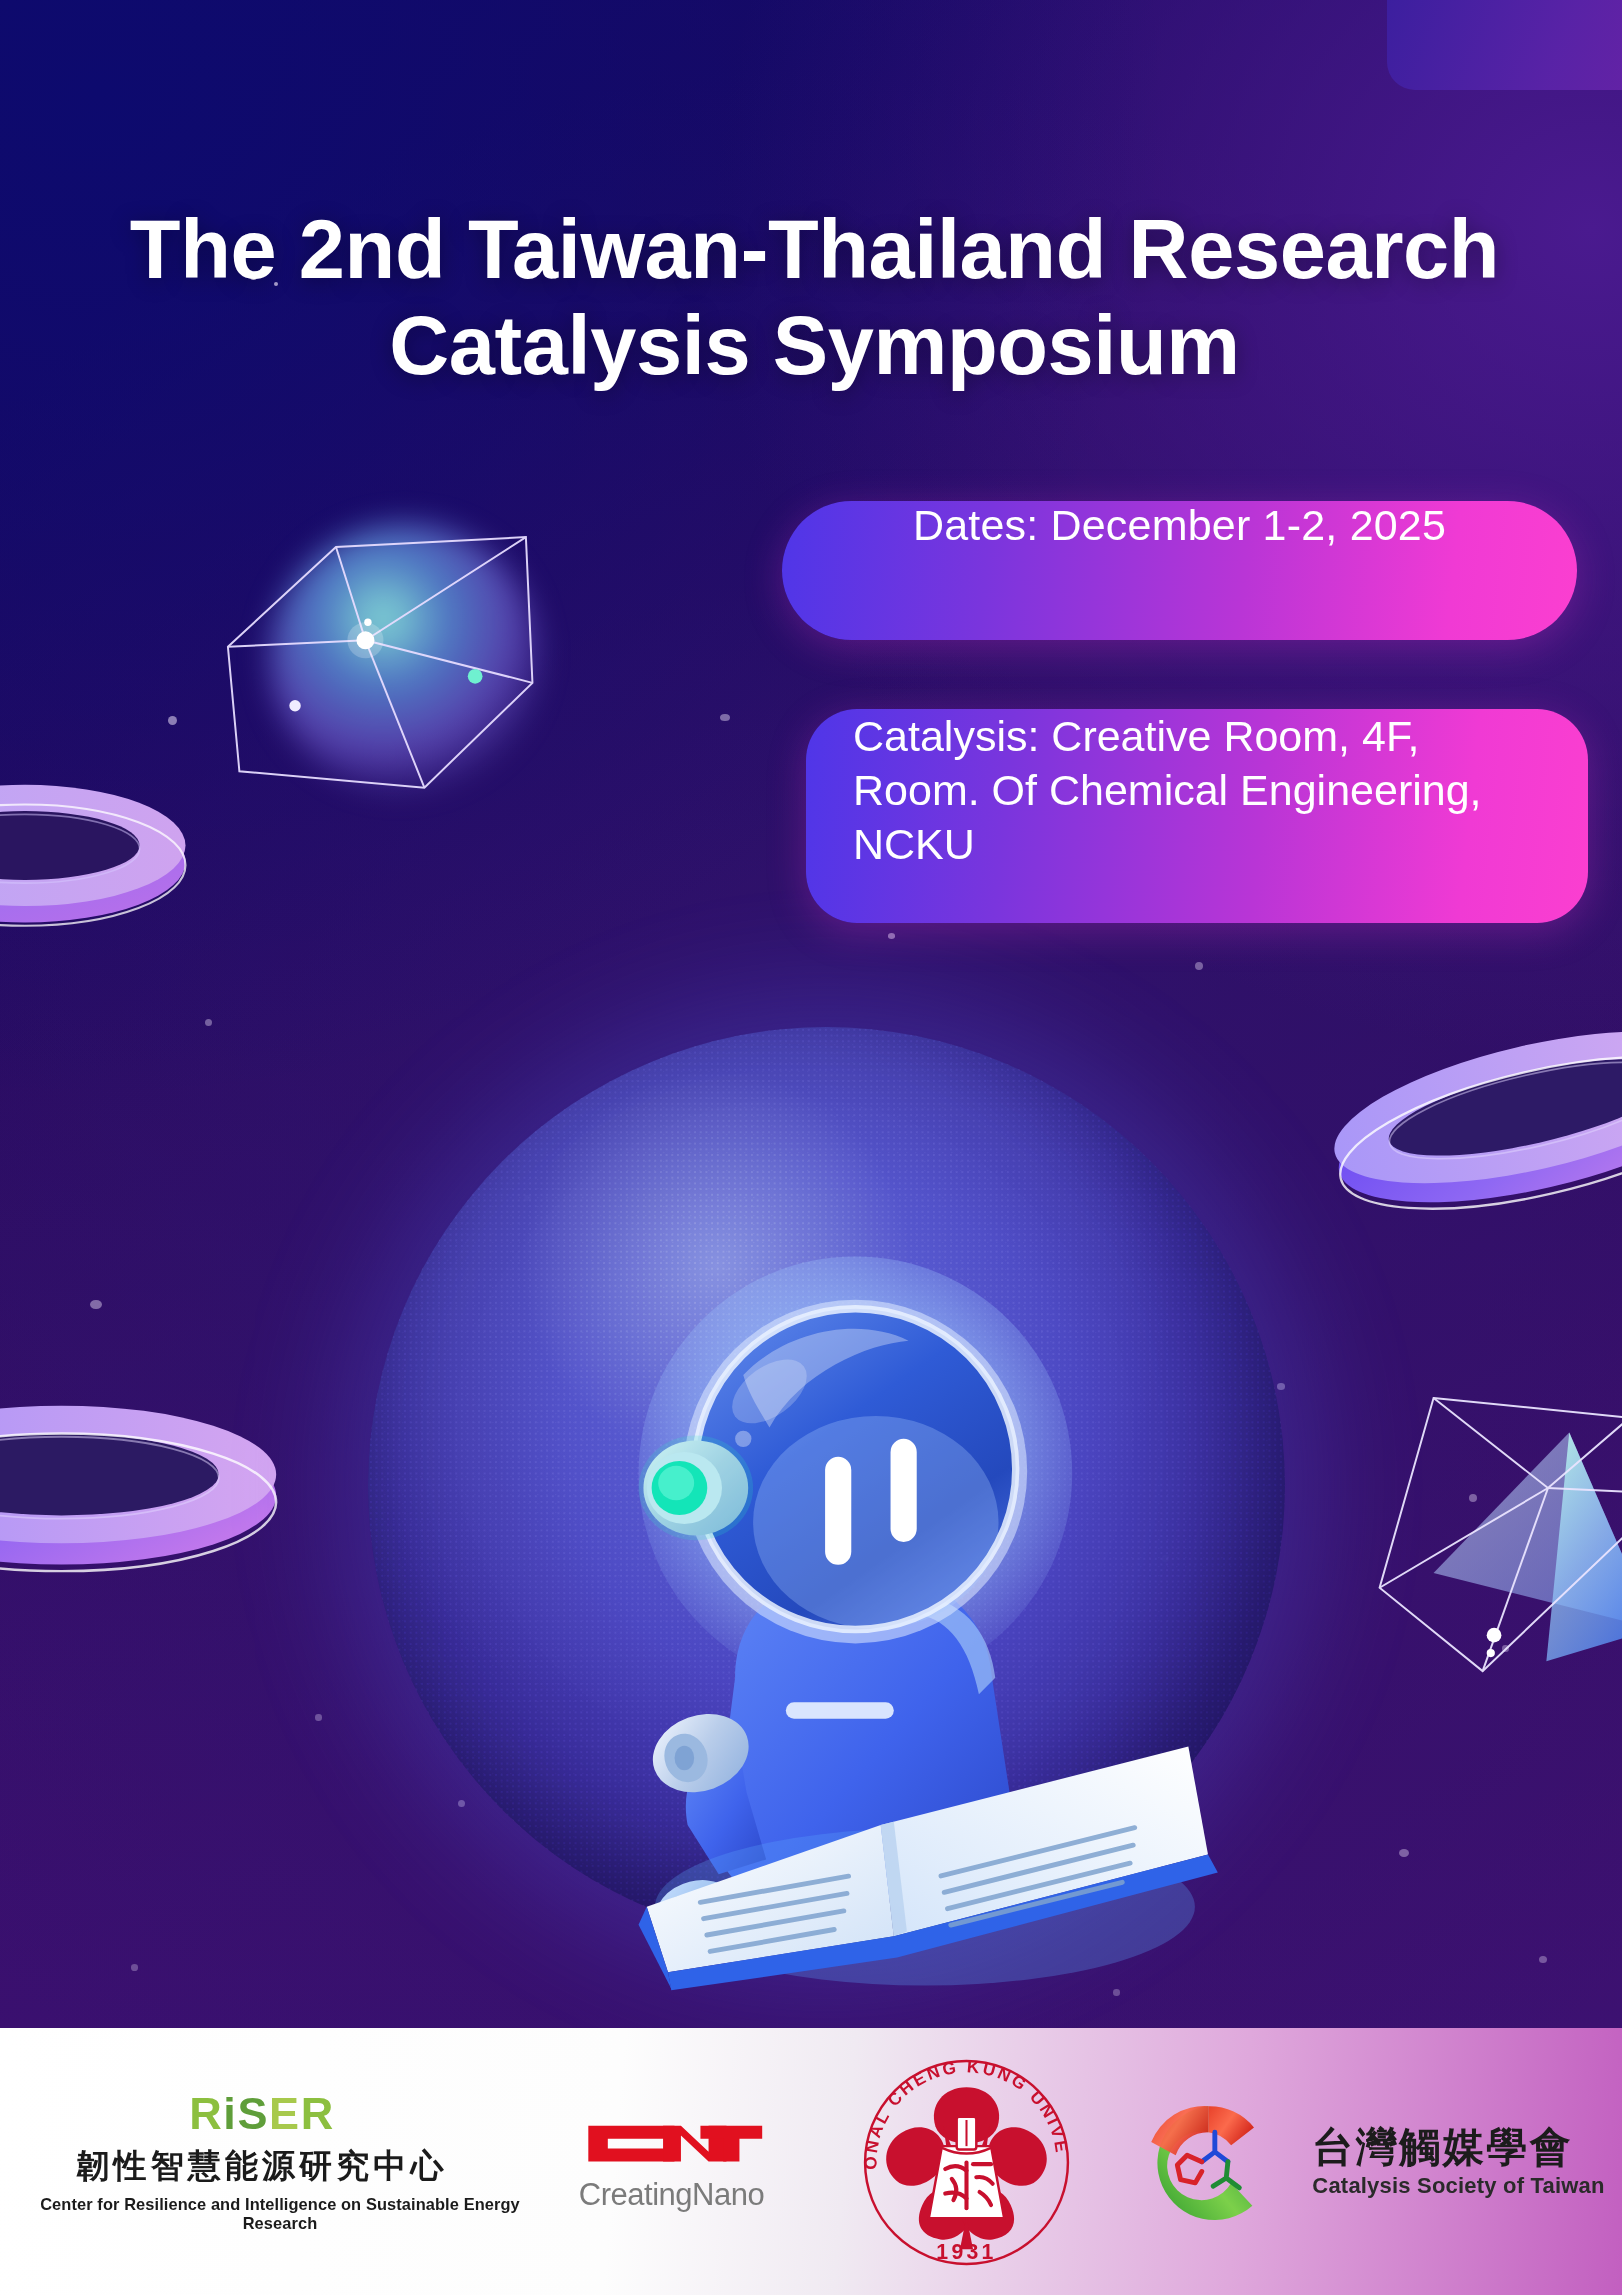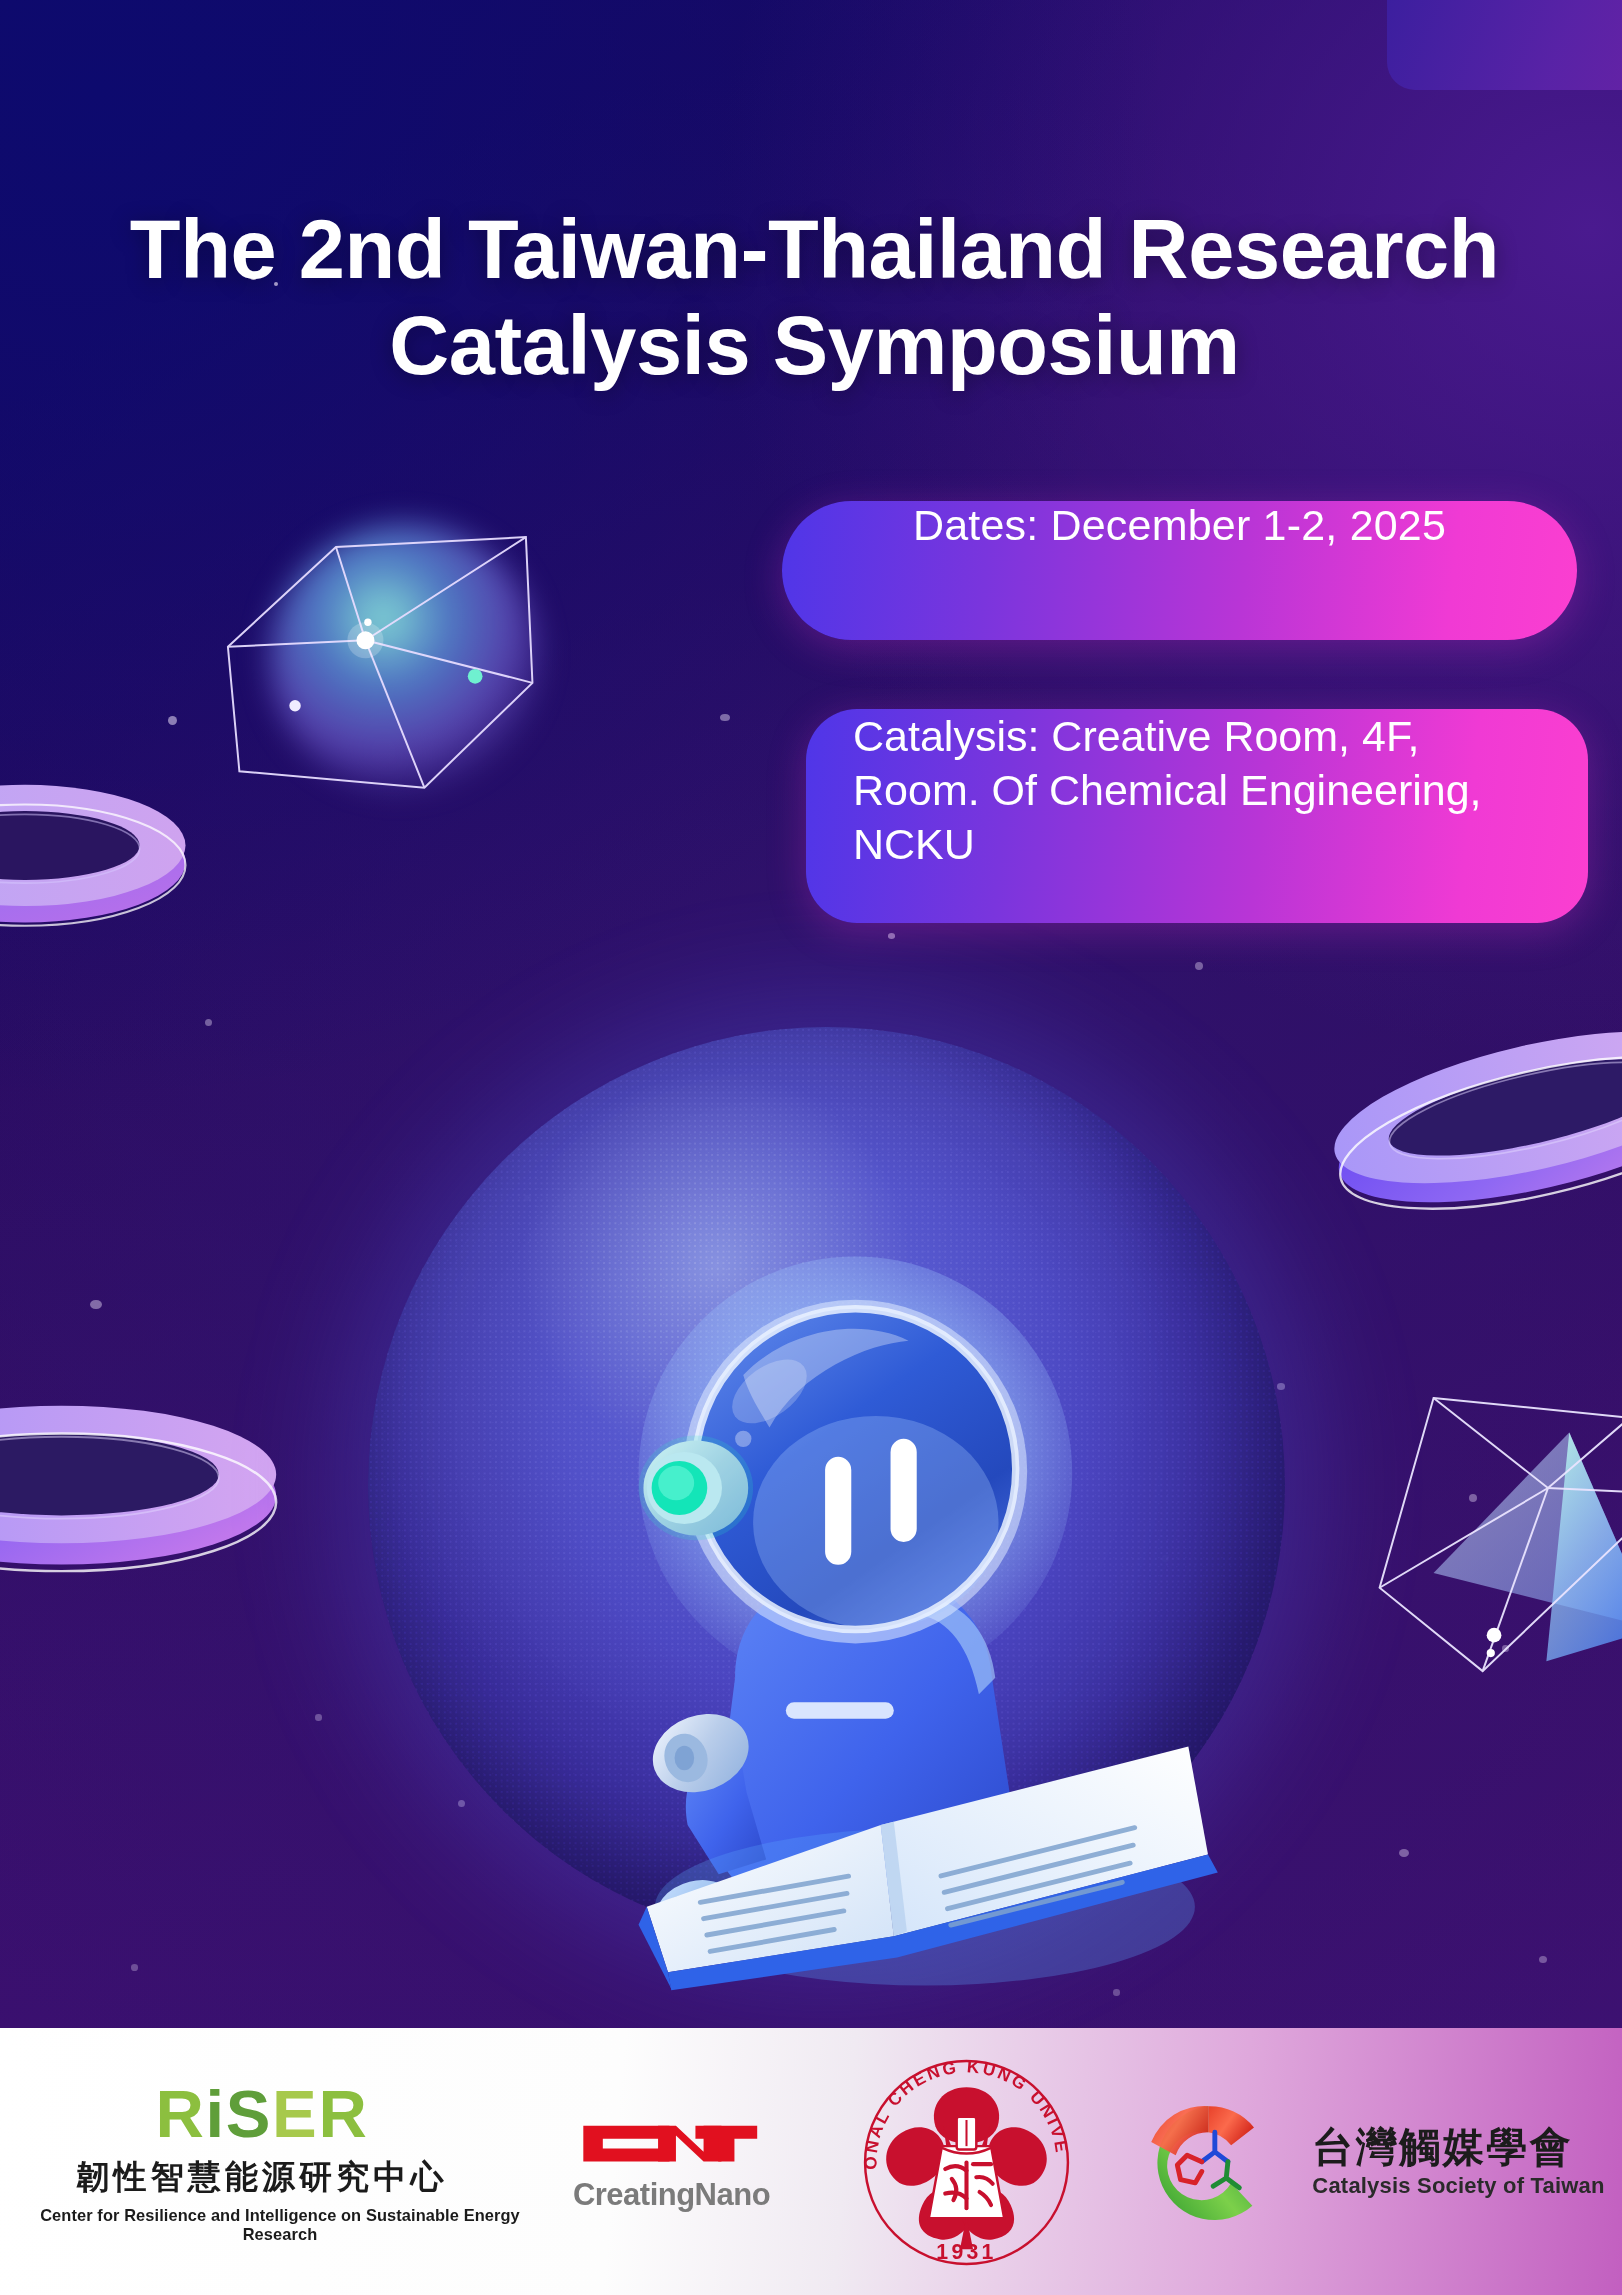--- a/index.html
+++ b/index.html
@@ -79,30 +79,30 @@
     position:absolute;left:0;top:2028px;width:1623px;height:268px;
     background:linear-gradient(95deg,#ffffff 0%,#fdfdfd 38%,#f0eaf2 52%,#dfa8dc 76%,#c25fc0 100%);
     display:flex;align-items:center;
   }
   .logo-slot{position:relative;height:100%;display:flex;align-items:center;justify-content:center;}
   .slot-riser{width:524px;}
   .slot-cnt{width:295px;}
   .slot-ncku{width:295px;}
   .slot-cst{width:507px;}
   .riser-wrap{text-align:center;}
-  .riser-word{font-size:67px;font-weight:700;letter-spacing:1.6px;line-height:1;}
+  .riser-word{font-size:45px;font-weight:700;letter-spacing:1.6px;line-height:1;}
   .riser-word .c1{color:#8cbf3f;}
   .riser-word .c2{color:#5f9e3a;}
   .riser-word .c3{color:#a7c94c;}
   .riser-cn{font-size:33px;color:#1b1b1b;letter-spacing:4.1px;margin-top:8.2px;font-weight:700;
             font-family:"DejaVu Sans","Liberation Sans",sans-serif;}
   .riser-en{font-size:16.4px;color:#1b1b1b;margin-top:5.7px;font-weight:700;letter-spacing:0.1px;padding-left:36px;}
   .cnt-wrap{text-align:center;}
   .cnt-mark svg{display:block;}
-  .cnt-sub{font-size:31px;font-weight:700;color:#7b7b7b;letter-spacing:-0.5px;margin-top:1px;}
+  .cnt-sub{font-size:31px;font-weight:400;color:#7b7b7b;letter-spacing:-0.5px;margin-top:1px;}
   .cst-wrap{display:flex;align-items:center;gap:27px;}
   .cst-text{line-height:1.05;}
   .cst-cn{font-size:41px;font-weight:700;color:#1c1c1c;letter-spacing:2.5px;
           font-family:"DejaVu Sans","Liberation Sans",sans-serif;}
   .cst-en{font-size:22px;font-weight:700;color:#2a2a2a;margin-top:4.9px;letter-spacing:0.2px;}
 </style>
 </head>
 <body>
 
 <div class="poster">

